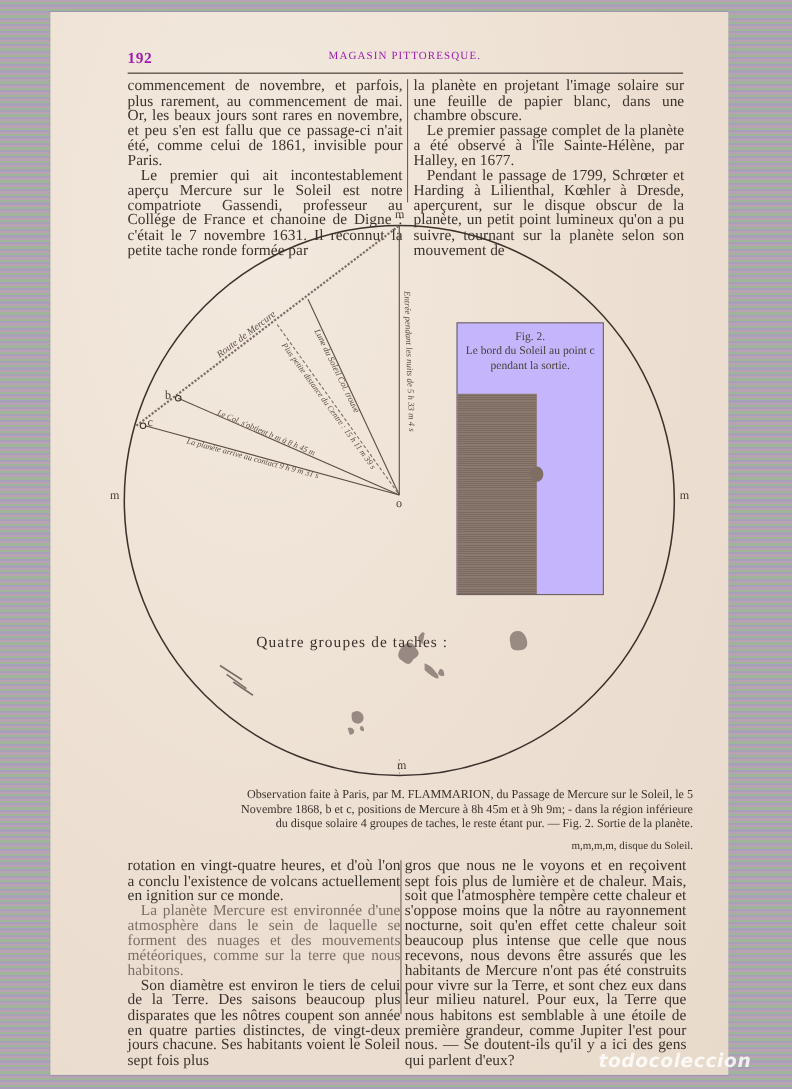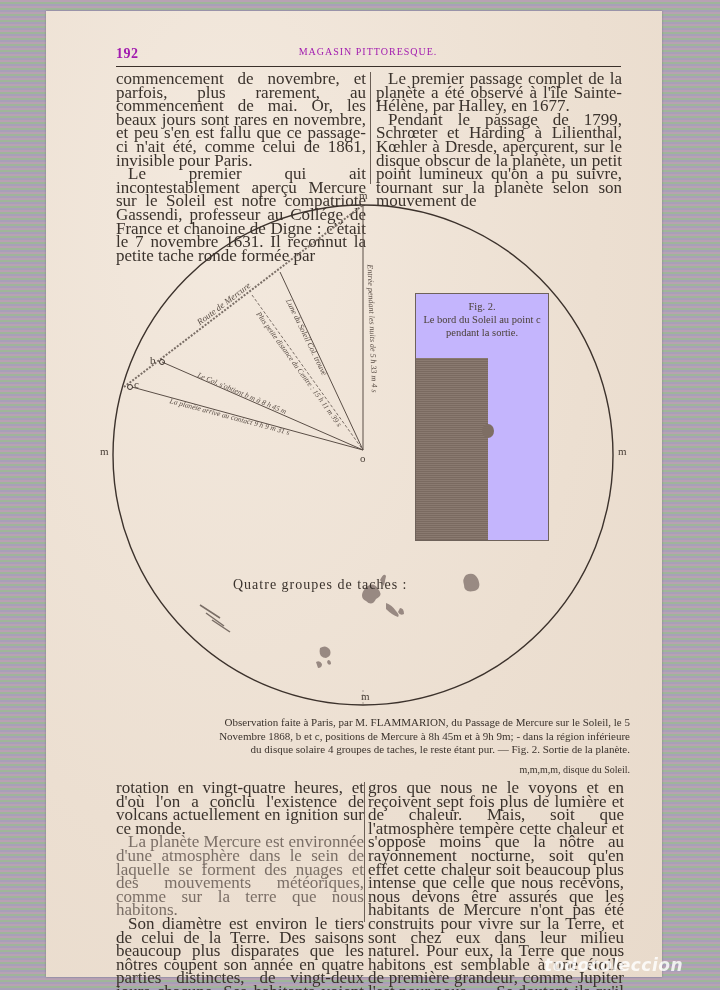--- a/index.html
+++ b/index.html
@@ -16,21 +16,21 @@
     }
     .running-head {
       position: absolute; left: 116px; top: 44px; width: 504px; height: 22px;
       color: #a21caf;
     }
     .page-number { position: absolute; left: 0; top: 2px; font-size: 14px; font-weight: bold; letter-spacing: 0.5px; }
     .journal-title { position: absolute; left: 0; right: 0; top: 2px; text-align: center; font-size: 10px; letter-spacing: 1px; }
     .head-rule { position: absolute; left: 116px; top: 66px; width: 505px; height: 0; border-top: 1.5px solid #3a302a; }
 
     .col {
-      position: absolute; font-size: 17px; line-height: 13.6px; color: #3a322c;
+      position: absolute; font-size: 14px; line-height: 13.6px; color: #3a322c;
       text-align: justify; text-align-last: auto;
     }
     .col p { margin: 0; }
     .col p.indent { text-indent: 12px; }
     .col-left-top { left: 116px; top: 72px; width: 250px; }
     .col-right-top { left: 376px; top: 72px; width: 246px; }
     .col-divider-top { position: absolute; left: 370px; top: 72px; width: 0; height: 112px; border-left: 1px solid #6a5e55; }
 
     .figure { position: absolute; left: 110px; top: 190px; width: 520px; height: 520px; }
     .figure svg { position: absolute; left: 0; top: 0; }
@@ -72,20 +72,21 @@
   <span class="journal-title">MAGASIN PITTORESQUE.</span>
 </div>
 <div class="head-rule"></div>
 
 <div class="col col-left-top">
   <p>commencement de novembre, et parfois, plus rarement, au commencement de mai. Or, les beaux jours sont rares en novembre, et peu s'en est fallu que ce passage-ci n'ait été, comme celui de 1861, invisible pour Paris.</p>
   <p class="indent">Le premier qui ait incontestablement aperçu Mercure sur le Soleil est notre compatriote Gassendi, professeur au Collége de France et chanoine de Digne : c'était le 7 novembre 1631. Il reconnut la petite tache ronde formée par</p>
 </div>
 <div class="col-divider-top"></div>
 <div class="col col-right-top">
+  <p>la planète en projetant l'image solaire sur une feuille de papier blanc, dans une chambre obscure.</p>
   <p class="indent">Le premier passage complet de la planète a été observé à l'île Sainte-Hélène, par Halley, en 1677.</p>
   <p class="indent">Pendant le passage de 1799, Schrœter et Harding à Lilienthal, Kœhler à Dresde, aperçurent, sur le disque obscur de la planète, un petit point lumineux qu'on a pu suivre, tournant sur la planète selon son mouvement de</p>
 </div>
 
 <div class="figure">
   <svg width="520" height="520" viewBox="0 0 520 520">
 
     <circle cx="253" cy="265" r="250" fill="none" stroke="#3c322c" stroke-width="1.4"></circle>
 
     <line x1="14" y1="197" x2="253" y2="15" stroke="#7a6e66" stroke-width="2" stroke-dasharray="2,1.5"></line>

